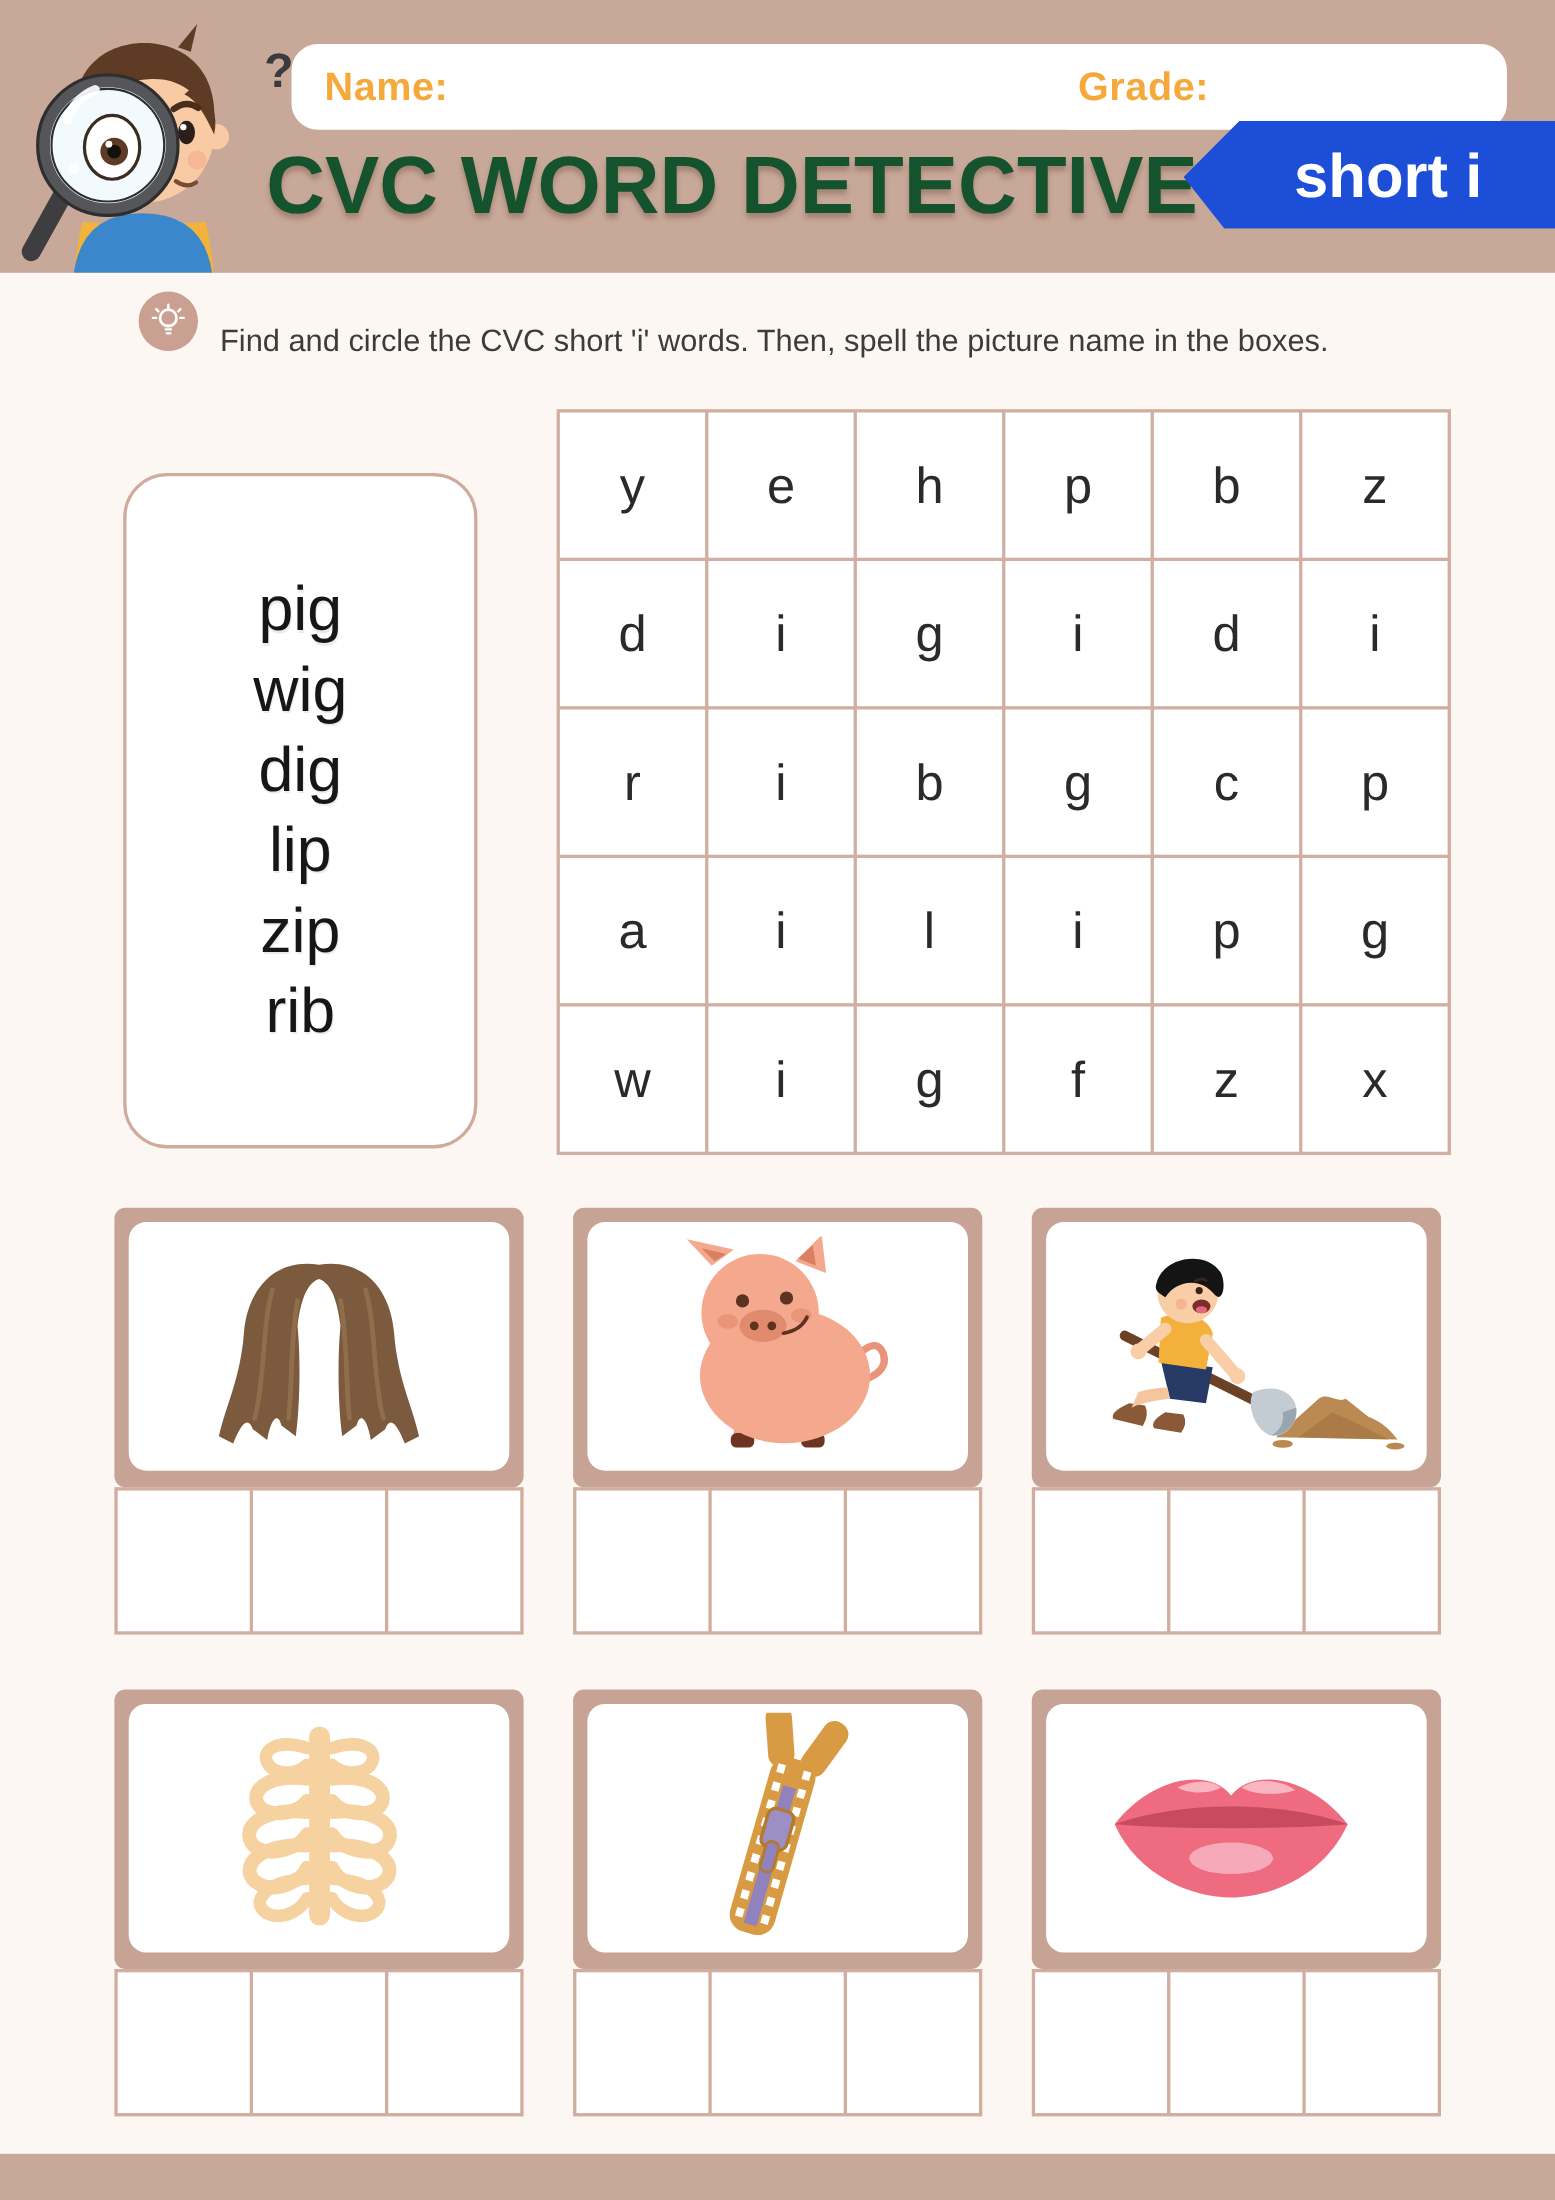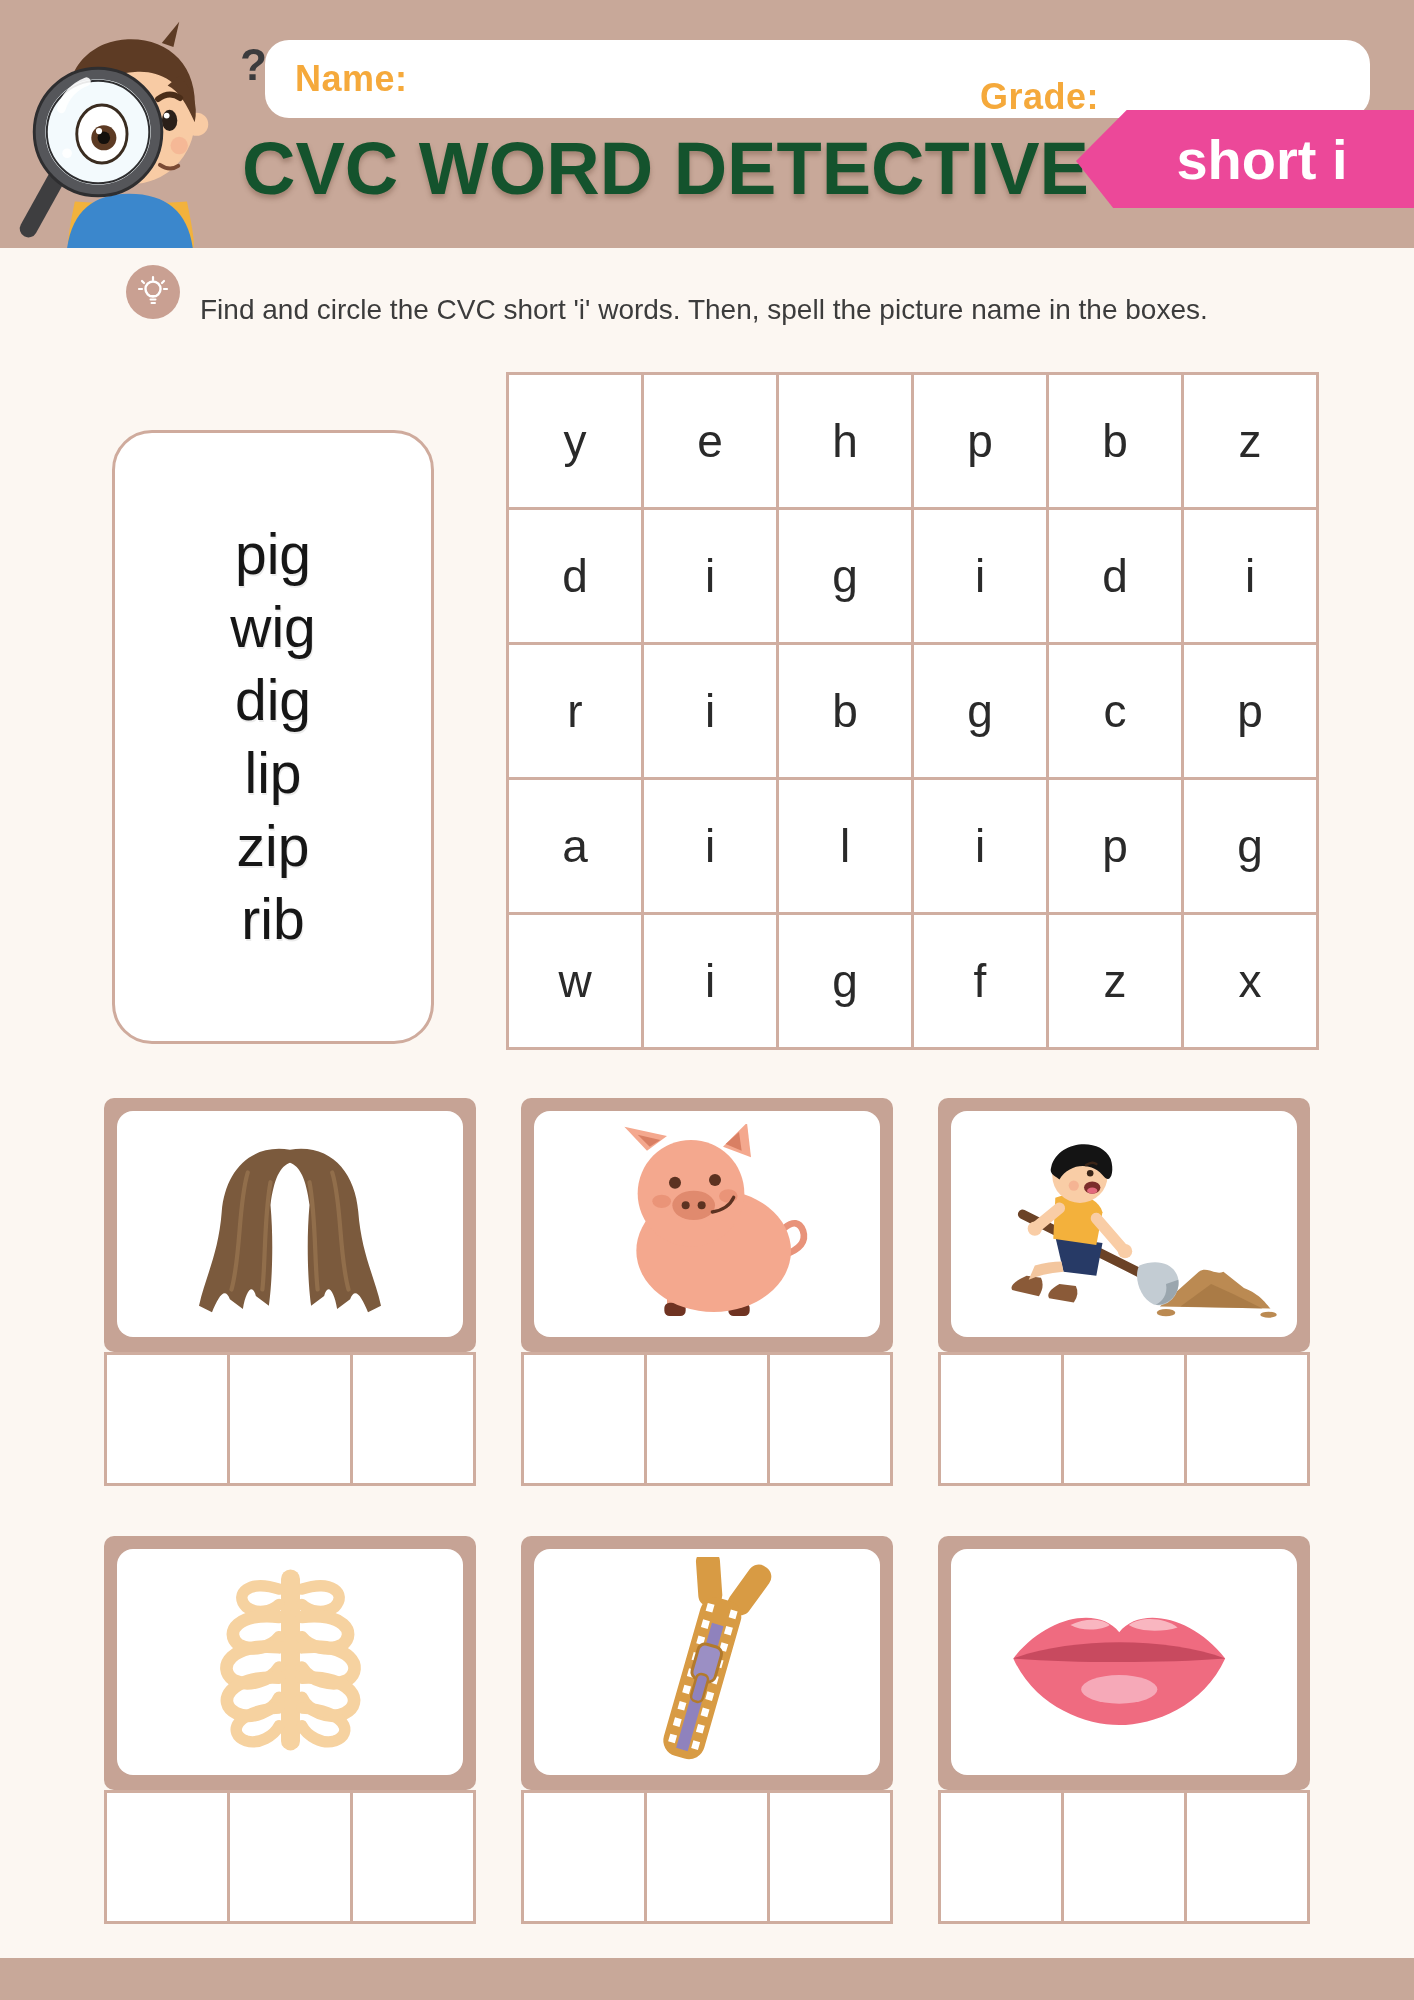--- a/index.html
+++ b/index.html
@@ -7,24 +7,24 @@
   #page {
     position:relative; width:1414px; height:2000px;
     background:#fcf7f2; overflow:hidden;
   }
   
   #header-band { position:absolute; left:0; top:0; width:1414px; height:248px; background:#c8a899; }
   #mascot { position:absolute; left:14px; top:16px; width:228px; height:232px; }
   #qmark { position:absolute; left:240px; top:40px; font-size:44px; font-weight:bold; color:#3b3b3d; }
   .field { position:absolute; top:40px; height:78px; background:#ffffff; border-radius:24px; display:flex; align-items:center; padding-left:30px; }
   #name-field { left:265px; width:784px; }
-  #grade-field { left:950px; width:420px;align-items:flex-end; }
+  #grade-field { left:950px; width:420px; }
   .field-label { font-size:36px; font-weight:bold; color:#f5a93b; letter-spacing:0.5px; }
   #page-title { position:absolute; left:242px; top:126px; font-size:74px; font-weight:800; color:#14532d; letter-spacing:0px; white-space:nowrap; text-shadow:0 4px 5px rgba(94,62,47,.35); }
-  #ribbon { position:absolute; left:1076px; top:110px; width:338px; height:98px; background:#ec4899; clip-path:polygon(15% 0, 100% 0, 100% 100%, 11% 100%, 0 52%); display:flex; align-items:center; justify-content:center; padding-left:34px; }
+  #ribbon { position:absolute; left:1076px; top:110px; width:338px; height:98px; background:#1d4ed8; clip-path:polygon(15% 0, 100% 0, 100% 100%, 11% 100%, 0 52%); display:flex; align-items:center; justify-content:center; padding-left:34px; }
   #ribbon-label { font-size:56px; font-weight:800; color:#ffffff; }
   
   #instruction-row { position:absolute; left:126px; top:258px; display:flex; align-items:center; gap:20px; width:1220px; }
   #bulb-circle { width:54px; height:54px; border-radius:50%; background:#c9a092; flex:0 0 auto; display:flex; align-items:center; justify-content:center; }
   #instruction-text { font-size:28px; color:#3c3c3c;margin-top:36px; }
   
   #wordlist-heading { position:absolute; left:95px; top:310px; font-size:47px; font-weight:800; color:#f9c45c; letter-spacing:1px; }
   #wordlist-box { position:absolute; left:112px; top:430px; width:322px; height:614px; background:#ffffff; border:3px solid #cfab9d; border-radius:40px; display:flex; flex-direction:column; align-items:center; justify-content:center; }
   .word { font-size:57px; line-height:73px; color:#161616; text-shadow:1px 2px 0 rgba(0,0,0,.08); }
   

